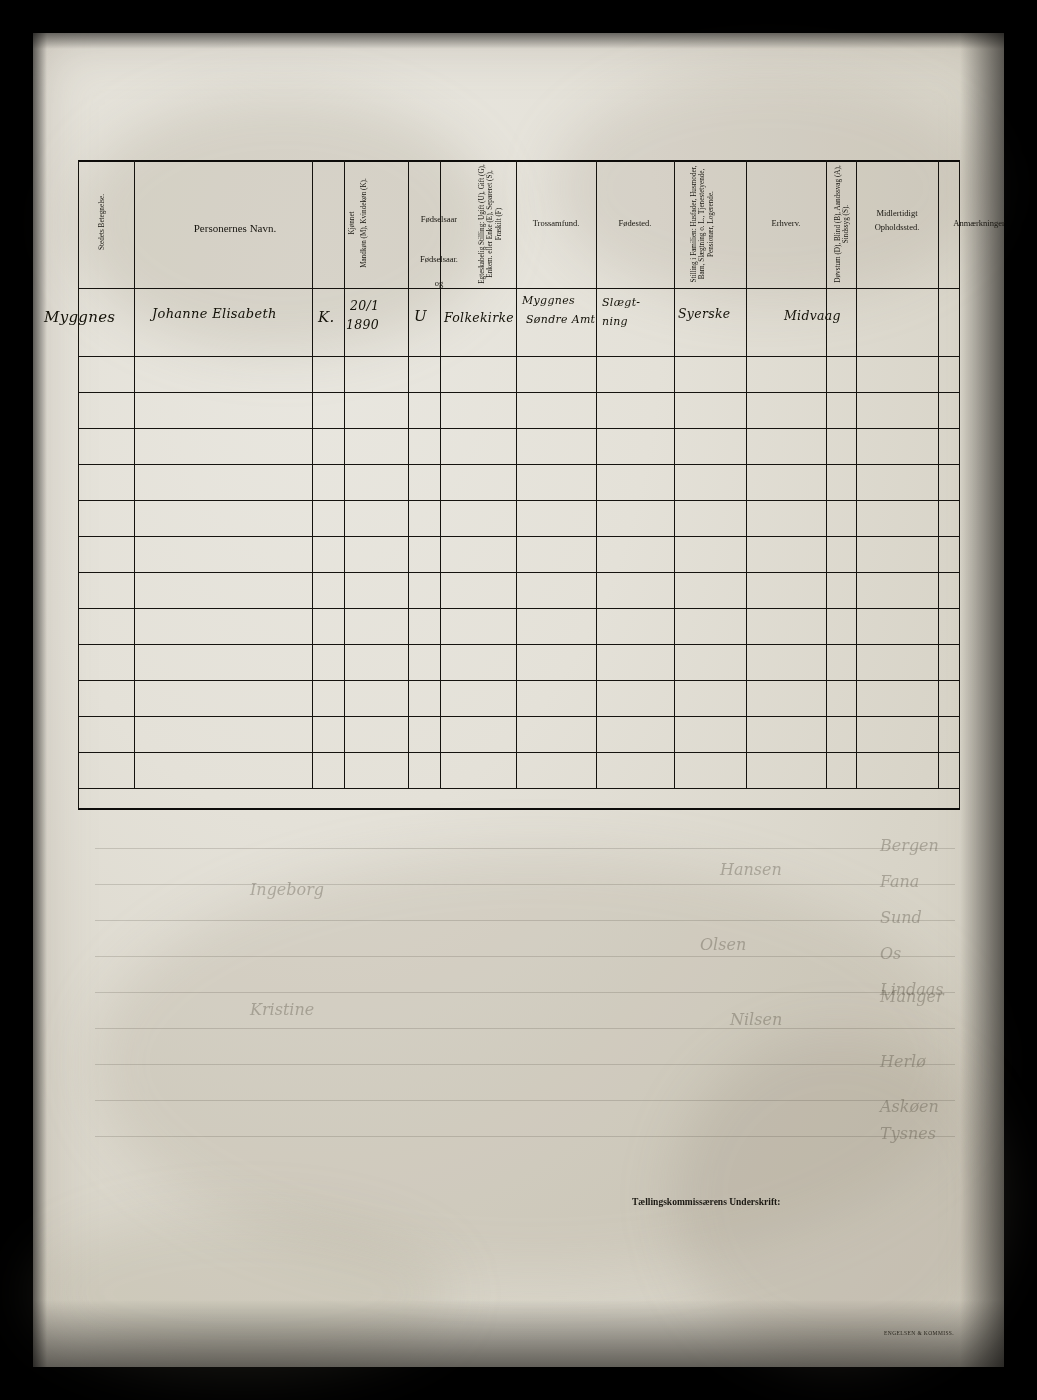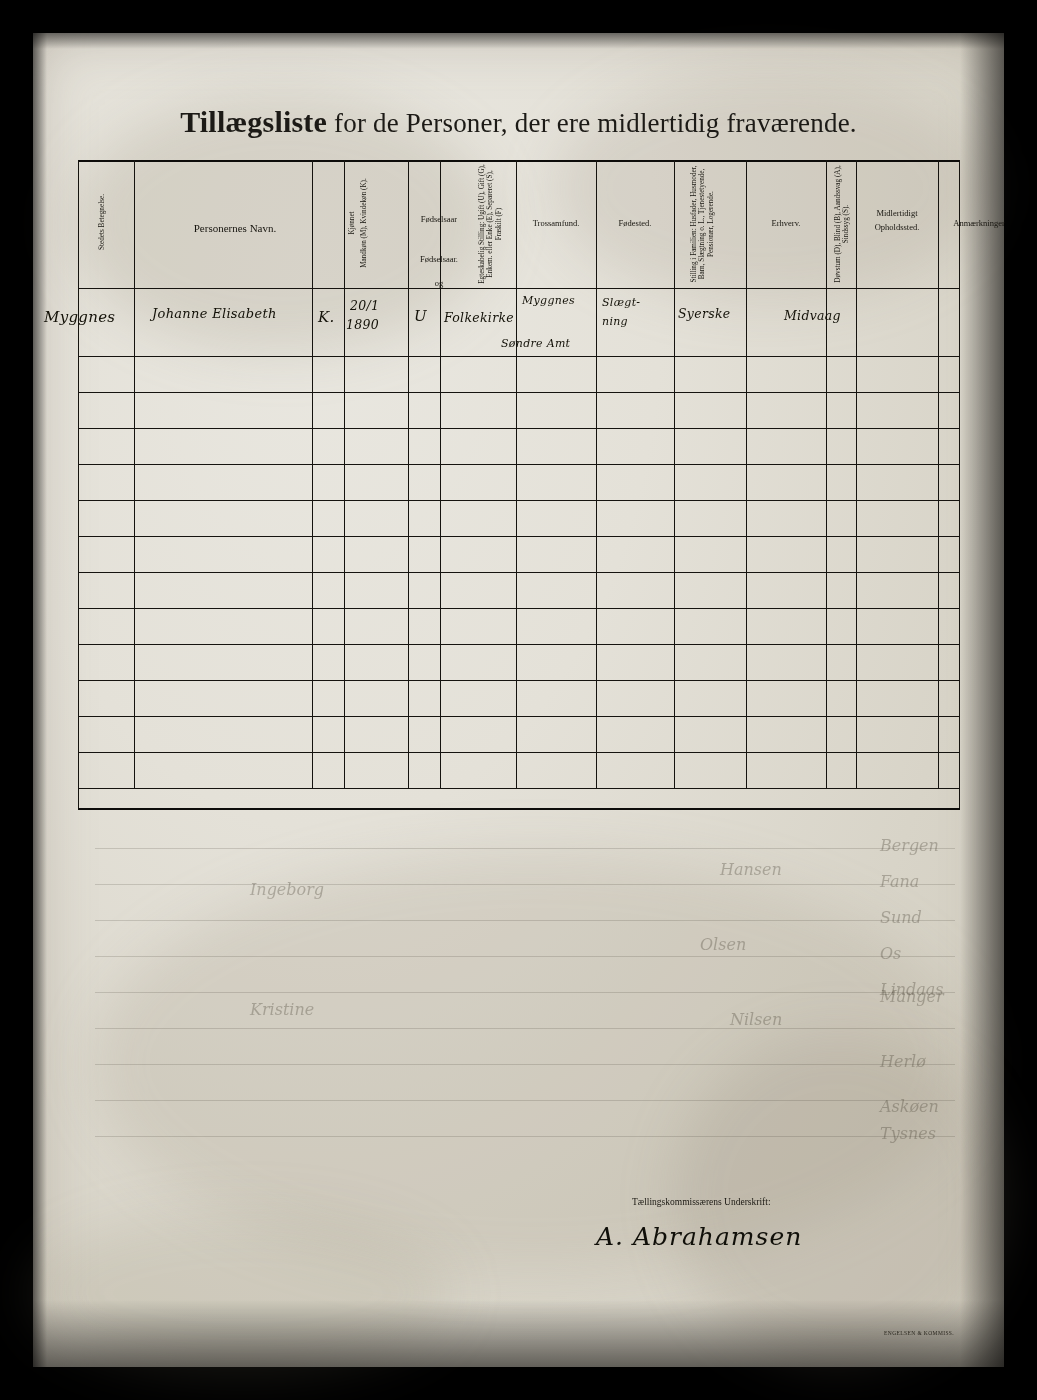--- a/index.html
+++ b/index.html
@@ -52,21 +52,21 @@
   }
 
   
   .hw{
     position:absolute;font-family:"DejaVu Serif",serif;font-style:italic;
     color:#131108;font-size:15px;letter-spacing:.3px;
   }
   .hw.sm{font-size:12.5px;}
   .hw.xs{font-size:11px;}
 
-  .sig-label{position:absolute;left:632px;top:1197px;font-size:9.5px;color:#1b1913;}
+  .sig-label{position:absolute;left:632px;top:1197px;font-size:9.5px;color:#1b1913;font-weight:bold;}
   .sig{position:absolute;left:596px;top:1222px;font-family:"DejaVu Serif",serif;font-style:italic;font-size:25px;color:#100f09;letter-spacing:1px;}
 
   .footnote{position:absolute;left:884px;top:1330px;font-size:5.5px;color:#2a271f;letter-spacing:.4px;}
 
   
   .ghost{position:absolute;color:rgba(60,54,40,.30);font-family:"DejaVu Serif",serif;font-style:italic;font-size:16px;white-space:nowrap;}
   .ghostline{position:absolute;height:1px;background:rgba(60,54,42,.18);}
 </style>
 </head>
 <body>
@@ -79,24 +79,20 @@
     <div class="blotch b3"></div>
     <div class="blotch b4"></div>
     <div class="blotch b5"></div>
   </div>
 
   <div class="edge-l"></div>
   <div class="edge-t"></div>
   <div class="edge-r"></div>
   <div class="edge-b"></div>
 
-  <div class="title">
-    <span class="lg">Tillægsliste</span>
-    <span>for de Personer, der ere midlertidig fraværende.</span>
-  </div>
 
   <div>
     <div class="ghostline" style="left:95px;top:848px;width:860px;"></div>
     <div class="ghostline" style="left:95px;top:884px;width:860px;"></div>
     <div class="ghostline" style="left:95px;top:920px;width:860px;"></div>
     <div class="ghostline" style="left:95px;top:956px;width:860px;"></div>
     <div class="ghostline" style="left:95px;top:992px;width:860px;"></div>
     <div class="ghostline" style="left:95px;top:1028px;width:860px;"></div>
     <div class="ghostline" style="left:95px;top:1064px;width:860px;"></div>
     <div class="ghostline" style="left:95px;top:1100px;width:860px;"></div>
@@ -180,25 +176,24 @@
     <div class="hdr small" style="left:861px;top:58px;width:80px;">Anmærkninger</div>
 
     <div class="hw" style="left:-34px;top:148px;">Myggnes</div>
     <div class="hw" style="left:74px;top:146px;font-size:13px;">Johanne Elisabeth</div>
     <div class="hw" style="left:240px;top:148px;">K.</div>
     <div class="hw sm" style="left:272px;top:138px;">20/1</div>
     <div class="hw sm" style="left:268px;top:157px;text-align:center;">1890</div>
     <div class="hw" style="left:336px;top:147px;">U</div>
     <div class="hw sm" style="left:366px;top:150px;">Folkekirke</div>
     <div class="hw xs" style="left:444px;top:134px;">Myggnes</div>
-    <div class="hw xs" style="left:423px;top:153px;margin-top:24px;">Søndre Amt</div>
+    <div class="hw xs" style="left:448px;top:153px;">Søndre Amt</div>
     <div class="hw xs" style="left:524px;top:136px;">Slægt-</div>
     <div class="hw xs" style="left:524px;top:155px;">ning</div>
     <div class="hw sm" style="left:600px;top:146px;">Syerske</div>
     <div class="hw sm" style="left:706px;top:148px;">Midvaag</div>
   </div>
 
   <div class="sig-label">Tællingskommissærens Underskrift:</div>
-  <div class="sig">A. Abrahamsen</div>
 
   <div class="footnote">ENGELSEN &amp; KOMMISS.</div>
 
 </div>
 
 </body></html>

